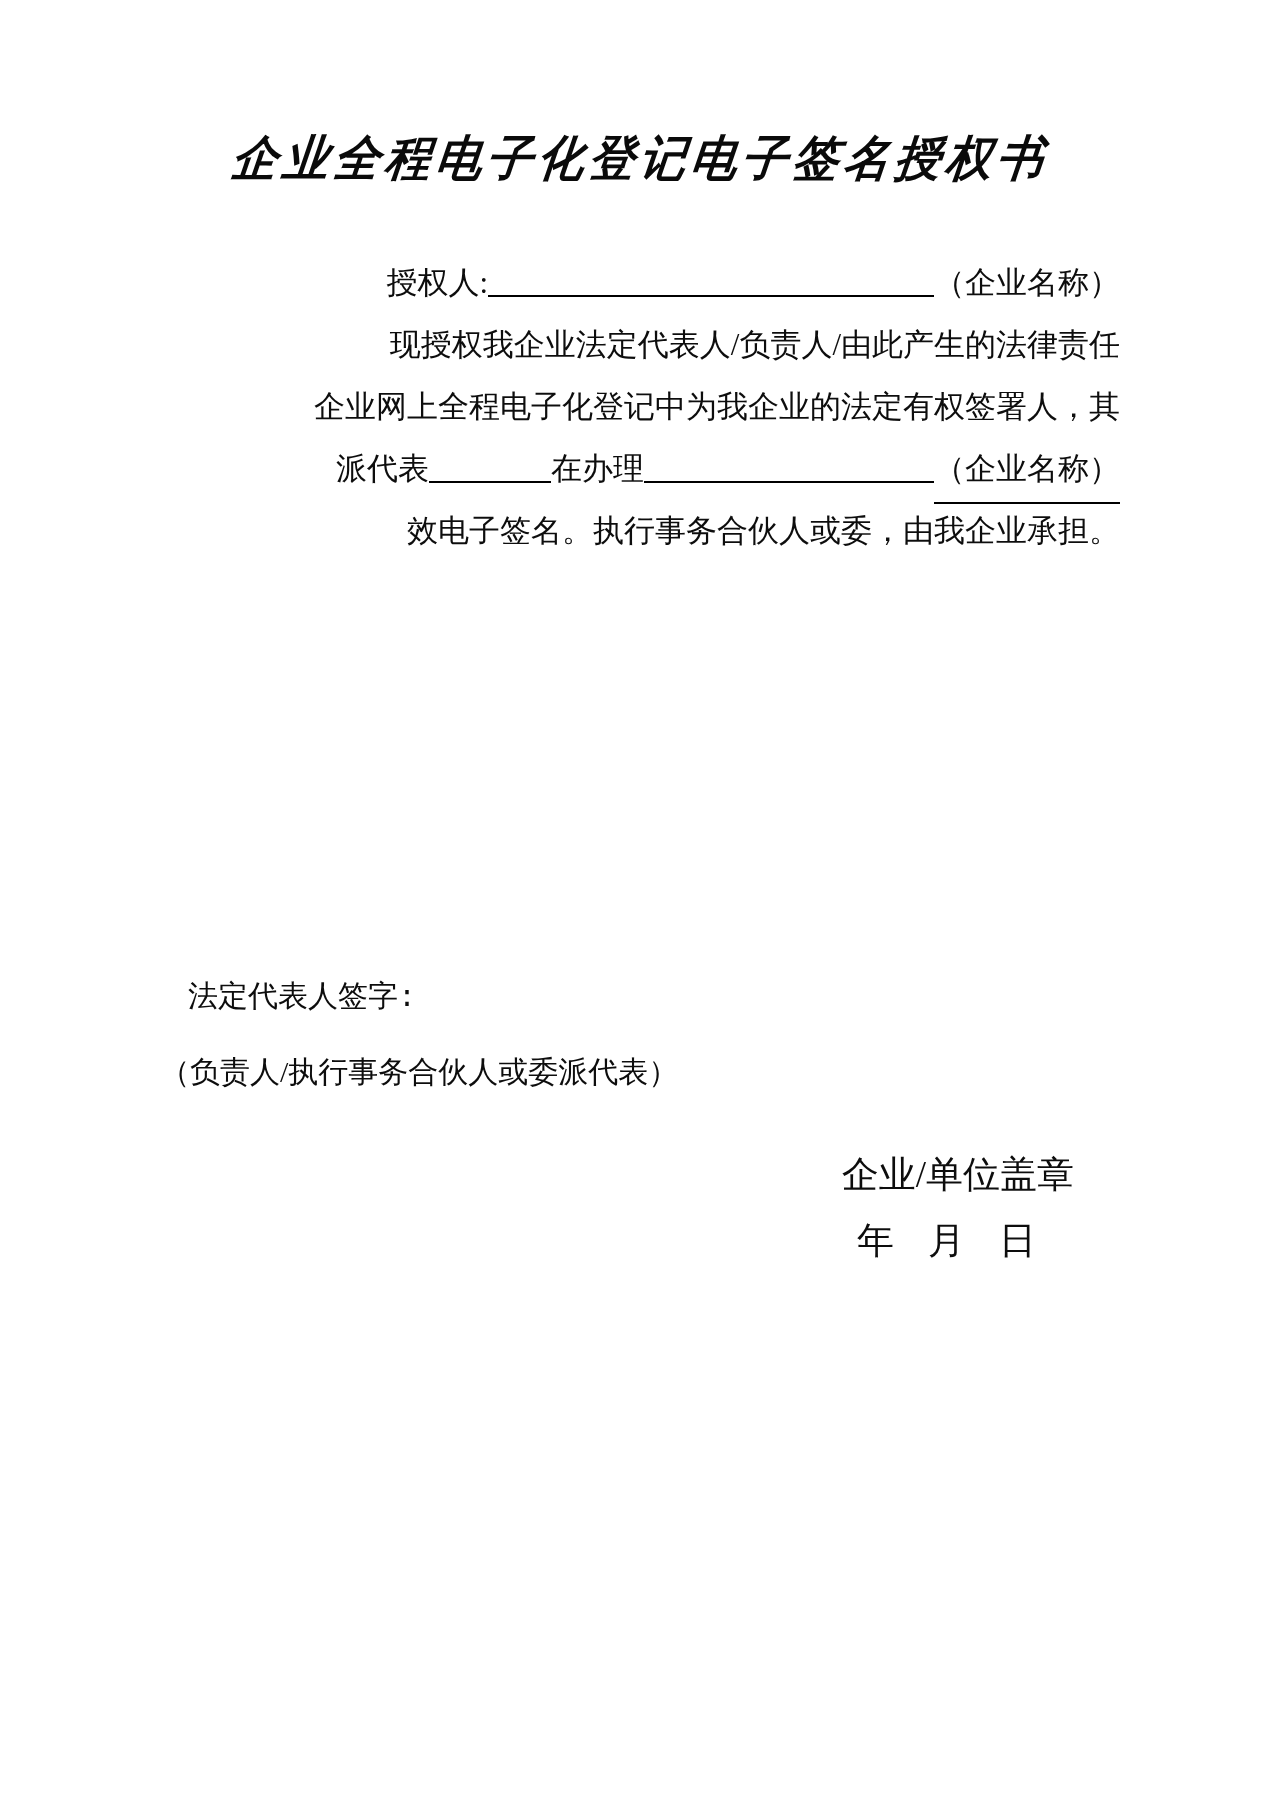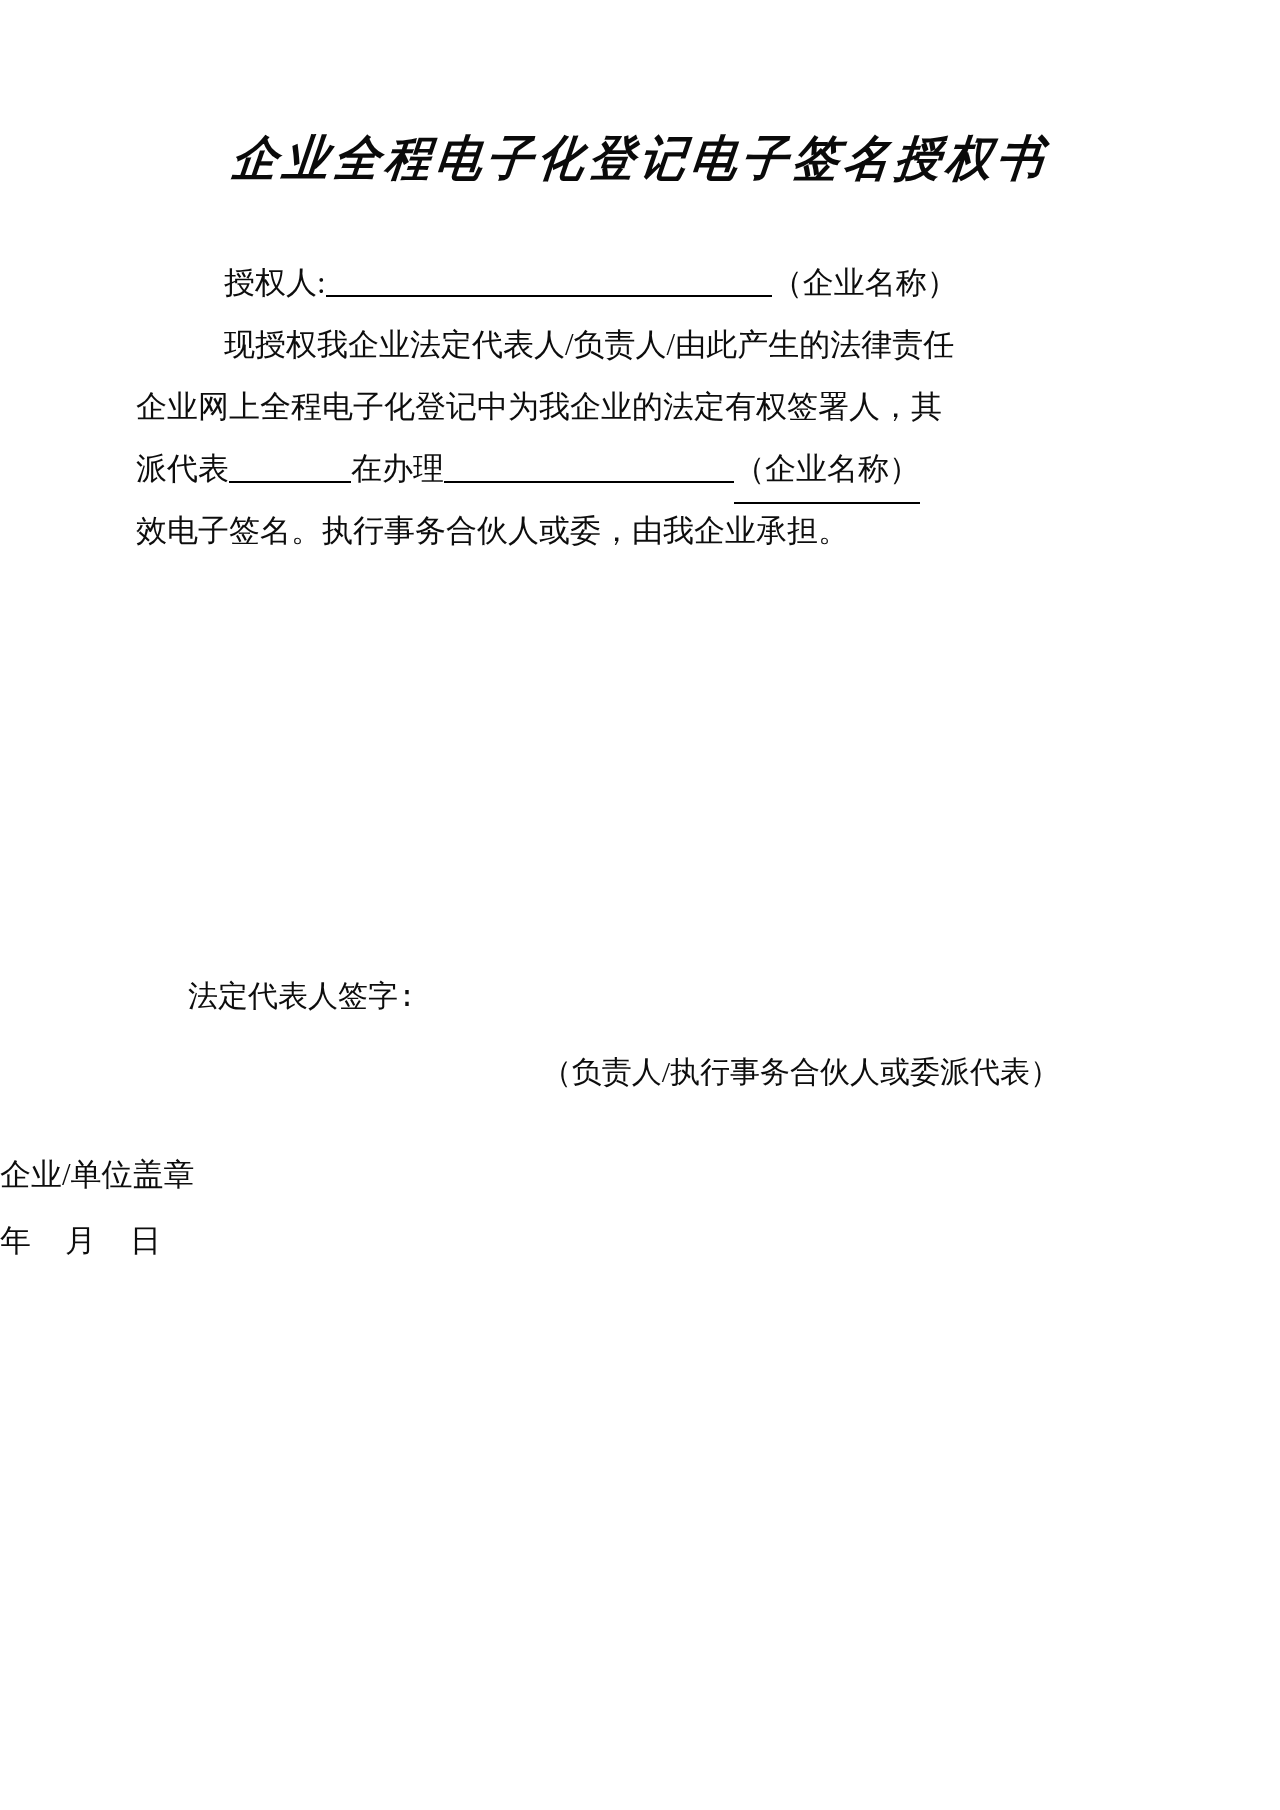--- a/index.html
+++ b/index.html
@@ -48,20 +48,21 @@
     width: 960px;
     font-size: 31px;
     line-height: 62px;
     color: #0d0d0d;
   }
 
   .body-line {
     white-space: nowrap;
     height: 62px;
     display: block;
+    text-align: right;
   }
 
   .indent2 { padding-left: 64px; }
 
   
   .blank {
     display: inline-block;
     border-bottom: 2.5px solid #000;
     vertical-align: -4px;
     height: 26px;
@@ -81,30 +82,30 @@
   .sig-block {
     position: absolute;
     top: 966px;
     left: 160px;
     width: 900px;
     font-size: 30px;
     line-height: 64px;
     color: #0d0d0d;
   }
   .sig-line1 { padding-left: 28px; white-space: nowrap; font-family: Liberation Mono, monospace; }
-  .sig-line2 { padding-left: 0px; white-space: nowrap; margin-top: 10px; text-align: right; }
+  .sig-line2 { padding-left: 0px; white-space: nowrap; margin-top: 10px; }
 
   
   .stamp-block {
     position: absolute;
     top: 1142px;
     left: 0;
     width: 1074px;
-    text-align: left;
-    font-size: 31px;
+    text-align: right;
+    font-size: 37px;
     line-height: 66px;
     color: #0d0d0d;
   }
   .stamp-date {
     padding-right: 38px;
     letter-spacing: 0px;
   }
   .date-gap { display: inline-block; width: 34px; }
 </style>
 </head>

